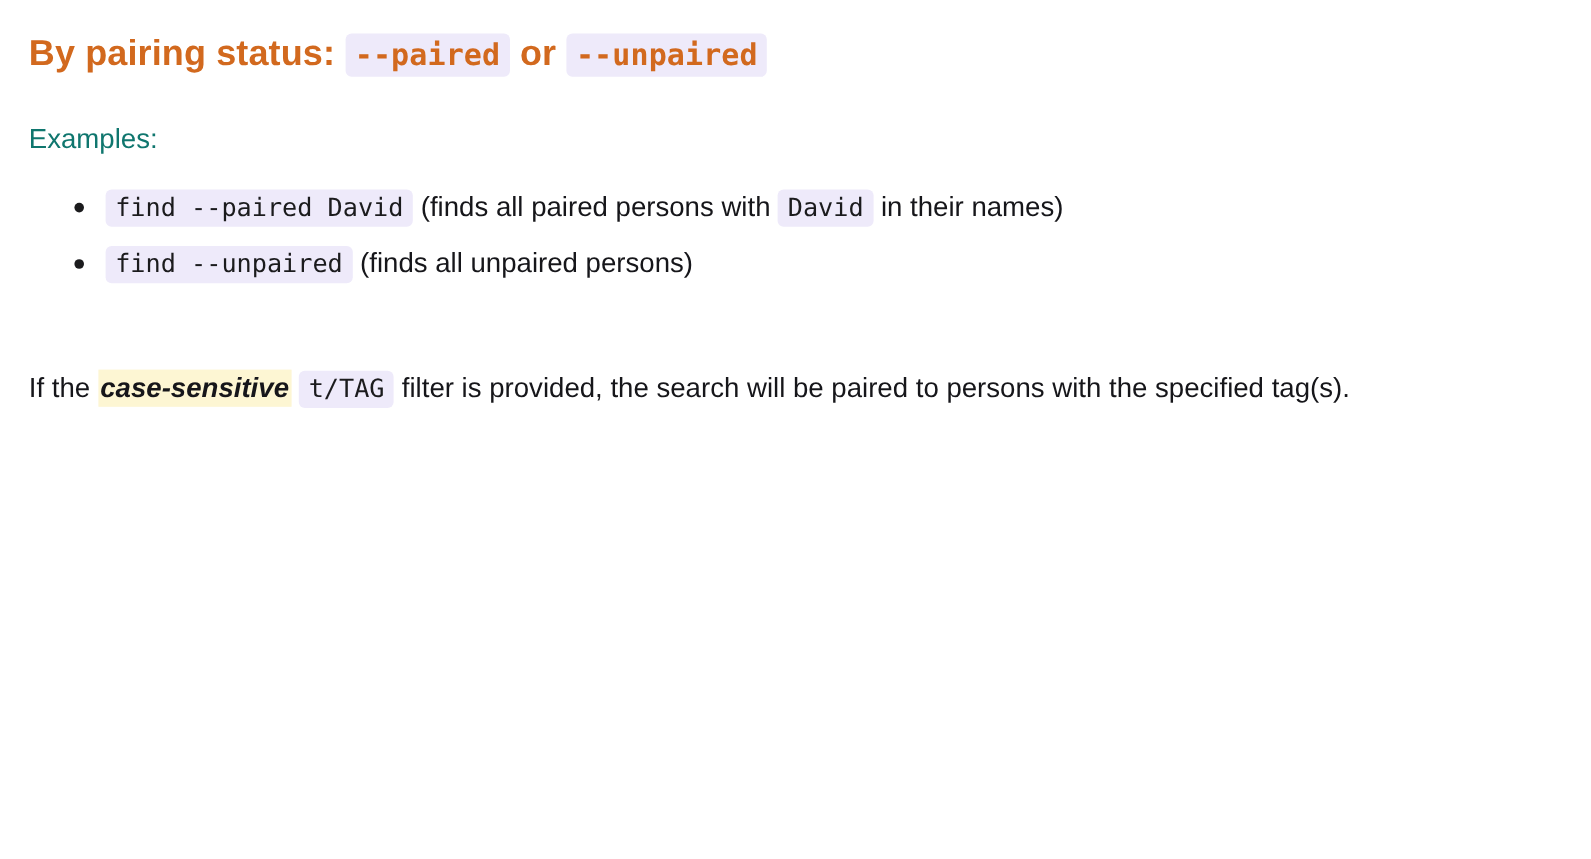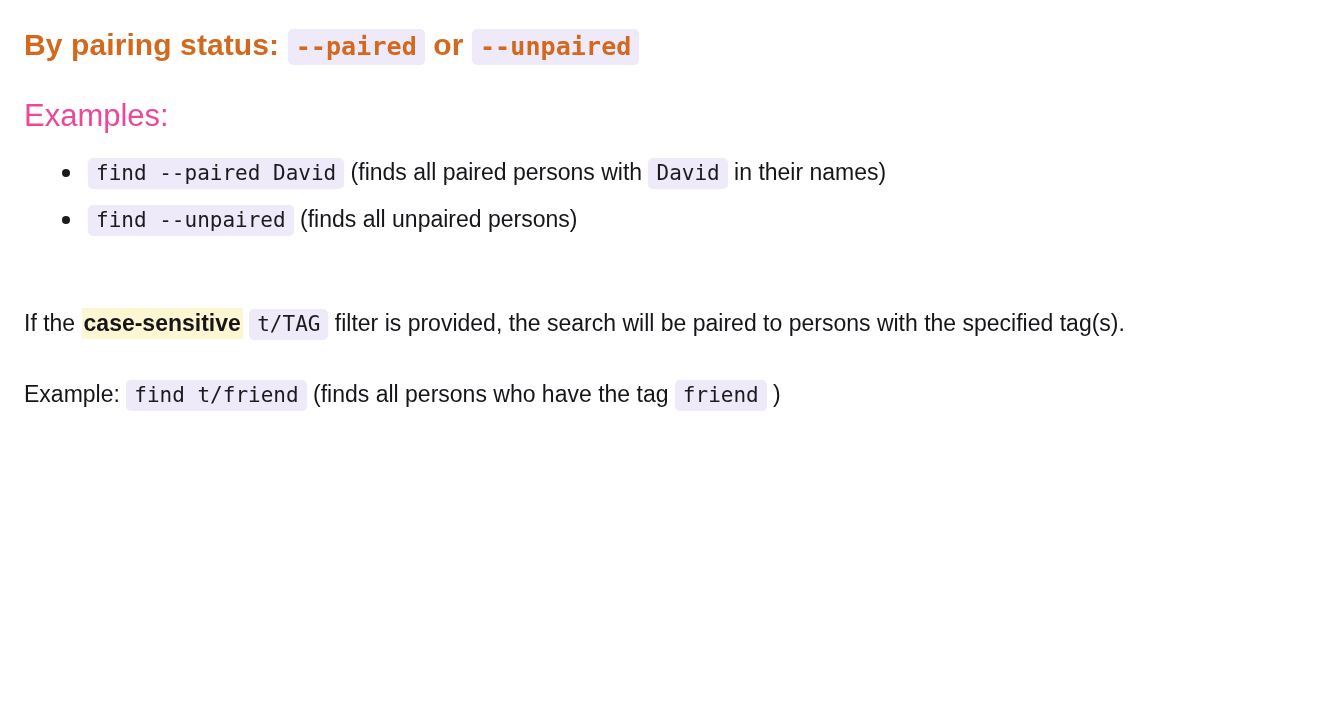--- a/index.html
+++ b/index.html
@@ -37,24 +37,24 @@
 
   p.para {
     font-size: 23px;
     line-height: 47px;
     margin: 23px 0 0 0;
     color: #16161a;
     max-width: 1285px;
   }
 
   p.examples-label {
-    font-size: 31px;
+    font-size: 23px;
     line-height: 47px;
     margin: 28px 0 0 0;
-    color: #ec4899;
+    color: #0f766e;
   }
 
   ul.examples {
     margin: 10px 0 0 0;
     padding: 0 0 0 30px;
     list-style: none;
   }
   ul.examples li {
     position: relative;
     font-size: 23px;
@@ -78,20 +78,21 @@
     font-size: 21px;
     background: #eeeafa;
     color: #1b1b1d;
     border-radius: 5px;
     padding: 3px 8px 4px 8px;
     white-space: pre;
   }
 
   .hl {
     background: #fdf6d3;
+    font-style: italic;
     font-weight: 600;
     color: #16161a;
     padding: 2px 2px 3px 2px;
   }
 
   .spacer-lg { height: 34px; }
 </style>
 </head>
 <body>
 
@@ -123,21 +124,14 @@
   <div class="spacer-lg"></div>
 
 
   <p class="para">
     <span>If the</span>
     <span class="hl">case-sensitive</span>
     <span class="code">t/TAG</span>
     <span>filter is provided, the search will be paired to persons with the specified tag(s).</span>
   </p>
 
-  <p class="para">
-    <span>Example:</span>
-    <span class="code">find t/friend</span>
-    <span>(finds all persons who have the tag</span>
-    <span class="code">friend</span>
-    <span>)</span>
-  </p>
 
 </div>
 
 </body></html>

